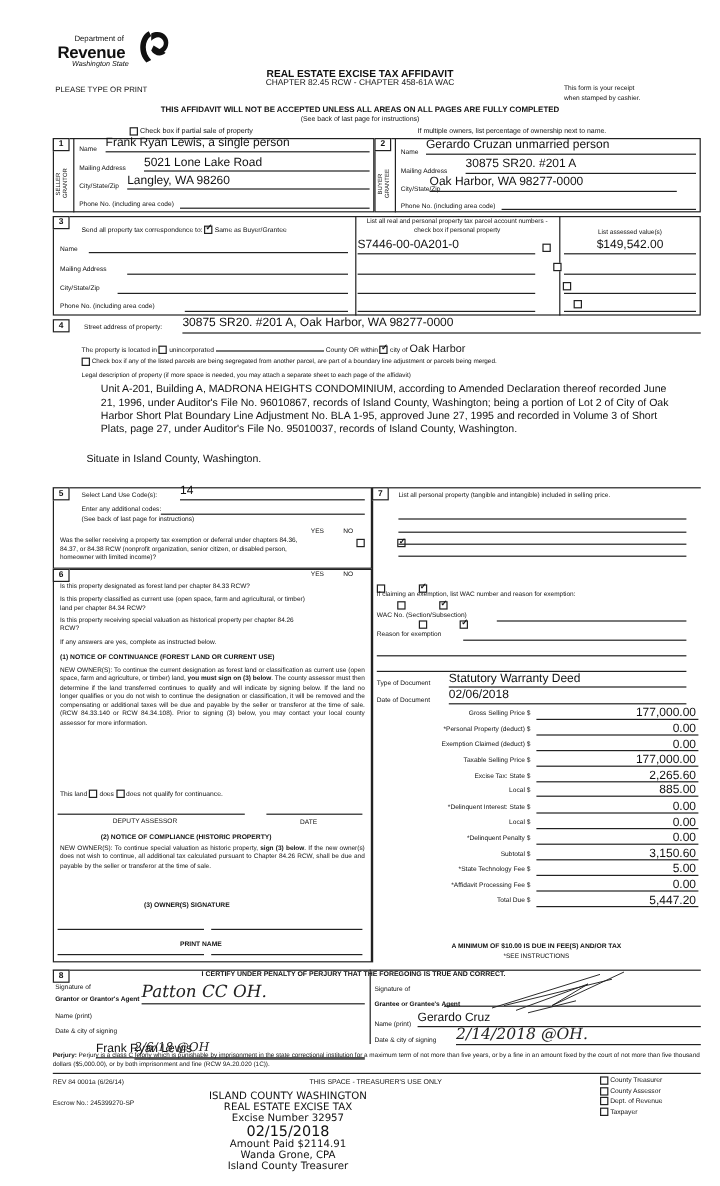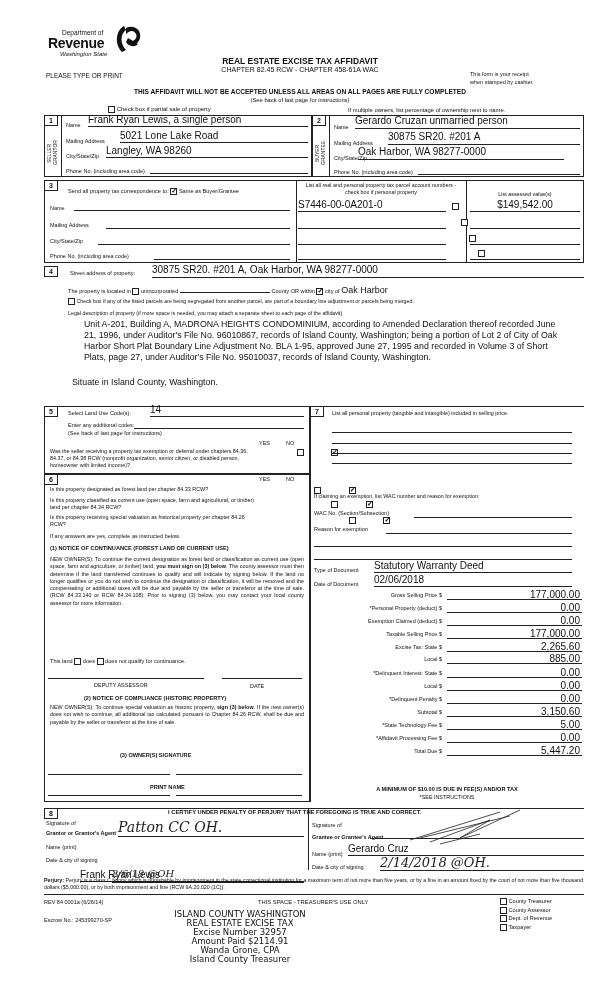--- a/index.html
+++ b/index.html
@@ -322,19 +322,20 @@
   <div><span class="cb"></span> <span>County Treasurer</span></div>
   <div><span class="cb"></span> <span>County Assessor</span></div>
   <div><span class="cb"></span> <span>Dept. of Revenue</span></div>
   <div><span class="cb"></span> <span>Taxpayer</span></div>
 </div>
 
 <div class="abs stamp" style="left:140px;top:910px;width:200px;">
   <div style="font-size:8.5px;line-height:9px;">ISLAND COUNTY WASHINGTON</div>
   <div style="font-size:8.5px;line-height:9px;">REAL ESTATE EXCISE TAX</div>
   <div style="font-size:8.5px;line-height:9px;">Excise Number 32957</div>
+  <div style="font-size:12px;line-height:13px;">02/15/2018</div>
   <div style="font-size:8.5px;line-height:9px;">Amount Paid $2114.91</div>
   <div style="font-size:8.5px;line-height:9px;">Wanda Grone, CPA</div>
   <div style="font-size:8.5px;line-height:9px;">Island County Treasurer</div>
 </div>
 
 
 
 
 </body></html>

